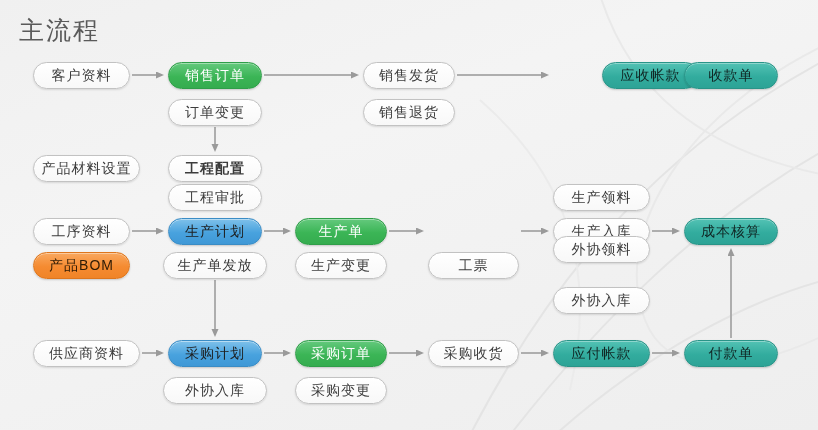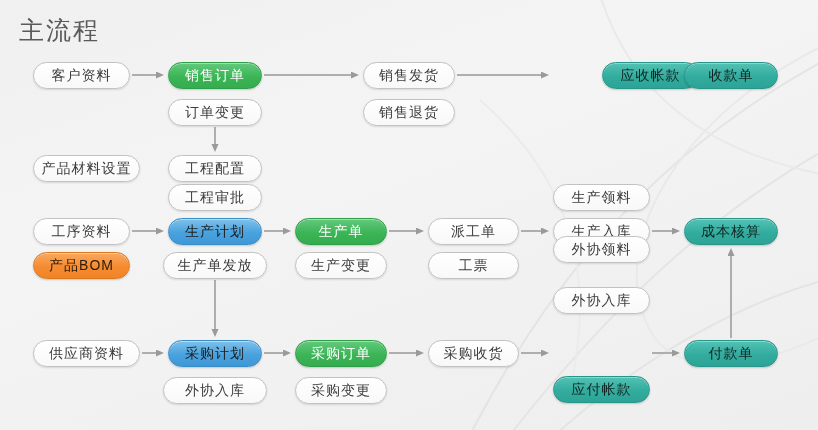--- a/index.html
+++ b/index.html
@@ -111,37 +111,34 @@
       </div>
       <div class="node white" style="left: 168px; top: 99px; width: 94px;">
         <span>订单变更</span>
       </div>
       <div class="node white" style="left: 363px; top: 99px; width: 92px;">
         <span>销售退货</span>
       </div>
       <div class="node white" style="left: 33px; top: 155px; width: 107px;">
         <span>产品材料设置</span>
       </div>
-      <div class="node white" style="left: 168px; top: 155px; width: 94px;">
+      <div class="node white" style="left: 168px; top: 155px; width: 94px; font-weight: bold;">
         <span>工程配置</span>
       </div>
       <div class="node white" style="left: 168px; top: 184px; width: 94px;">
         <span>工程审批</span>
       </div>
       <div class="node white" style="left: 33px; top: 218px; width: 97px;">
         <span>工序资料</span>
       </div>
       <div class="node blue" style="left: 168px; top: 218px; width: 94px;">
         <span>生产计划</span>
       </div>
       <div class="node green" style="left: 295px; top: 218px; width: 92px;">
         <span>生产单</span>
-      </div>
-      <div class="node white" style="left: 428px; top: 218px; width: 91px;">
-        <span>派工单</span>
       </div>
       <div class="node white" style="left: 553px; top: 184px; width: 97px;">
         <span>生产领料</span>
       </div>
       <div class="node white" style="left: 553px; top: 218px; width: 97px; text-align: center;">
         <span>生产入库</span>
       </div>
       <div class="node teal" style="left: 684px; top: 218px; width: 94px;">
         <span>成本核算</span>
       </div>
@@ -168,21 +165,21 @@
       </div>
       <div class="node blue" style="left: 168px; top: 340px; width: 94px;">
         <span>采购计划</span>
       </div>
       <div class="node green" style="left: 295px; top: 340px; width: 92px;">
         <span>采购订单</span>
       </div>
       <div class="node white" style="left: 428px; top: 340px; width: 91px;">
         <span>采购收货</span>
       </div>
-      <div class="node teal" style="left: 553px; top: 340px; width: 97px; margin-top: 36px;">
+      <div class="node teal" style="left: 553px; top: 340px; width: 97px;">
         <span>应付帐款</span>
       </div>
       <div class="node teal" style="left: 684px; top: 340px; width: 94px;">
         <span>付款单</span>
       </div>
       <div class="node white" style="left: 163px; top: 377px; width: 104px;">
         <span>外协入库</span>
       </div>
       <div class="node white" style="left: 295px; top: 377px; width: 92px;">
         <span>采购变更</span>

